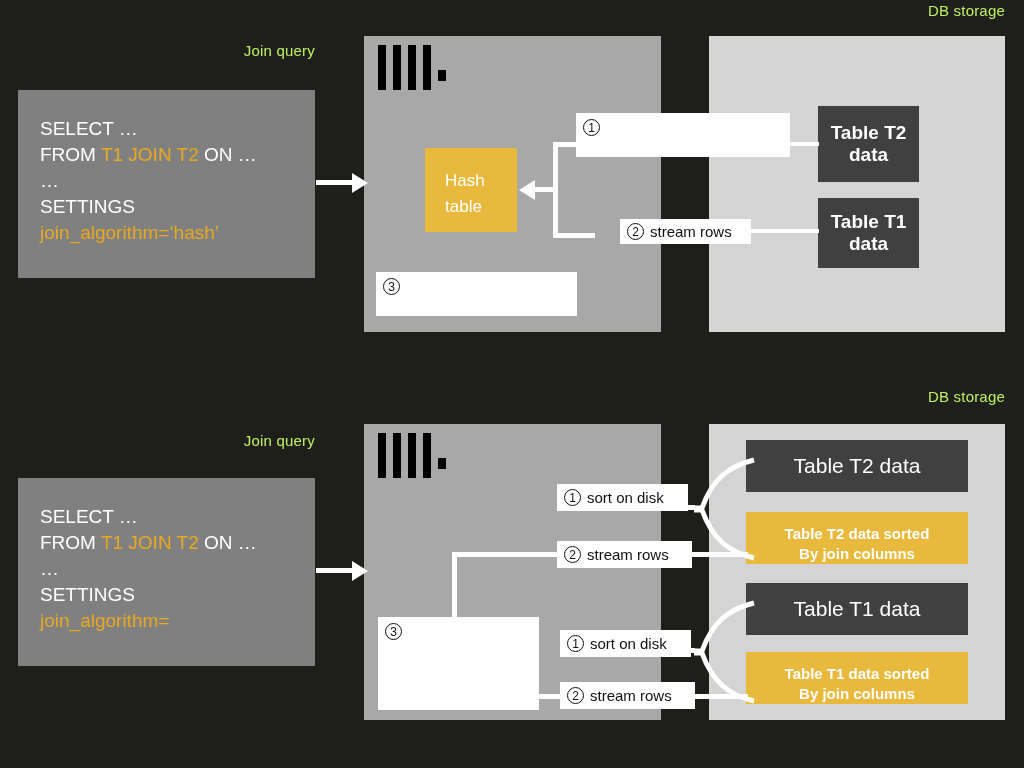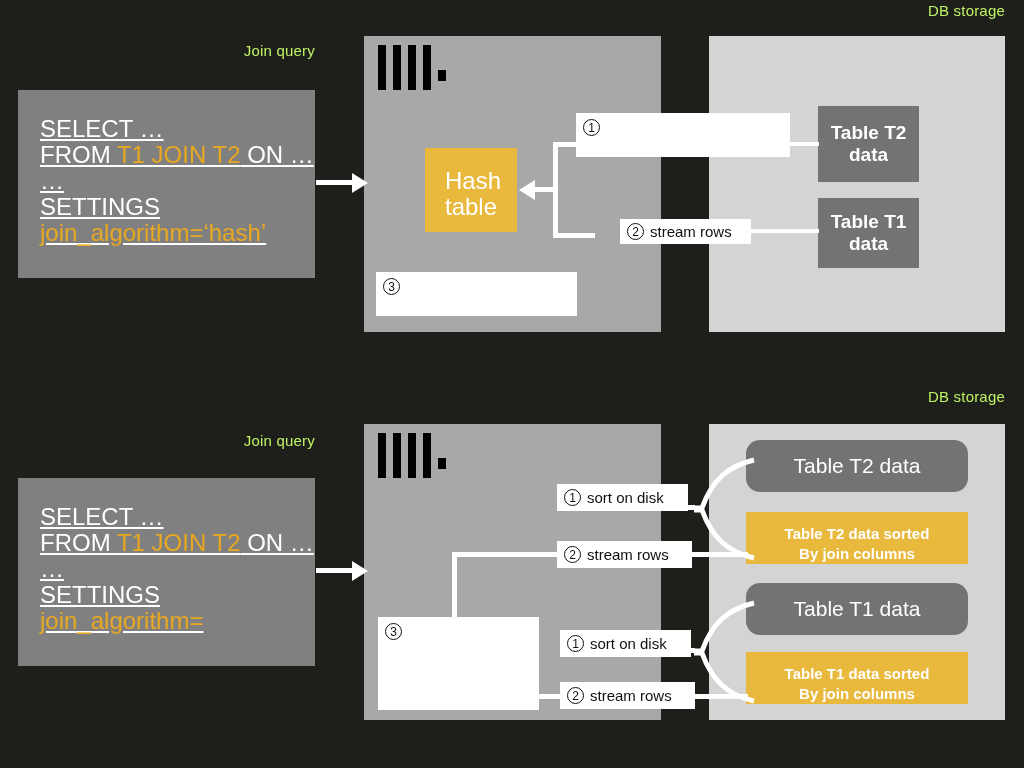--- a/index.html
+++ b/index.html
@@ -23,60 +23,59 @@
     white-space:nowrap;
   }
 
   
   .query-box{
     background:#808080;
     box-sizing:border-box;
     padding:26px 0 0 22px;
   }
   .code{
-    font-size:24px;
+    font-size:19px;
     line-height:26px;
     color:#ffffff;
     white-space:pre;
-    text-decoration:underline;
   }
   .amber{color:#e8a820;}
 
   
   .engine-panel{background:#a8a8a8;}
   .storage-panel{background:#d4d4d4;}
 
   
   .ch-logo{position:absolute;}
   .ch-bar{position:absolute;background:#000000;width:8px;}
   .ch-dot{position:absolute;background:#000000;}
 
   
   .dark-table{
-    background:#737373;
+    background:#404040;
     color:#ffffff;
     font-weight:bold;
     display:flex;align-items:center;justify-content:center;
     text-align:center;
     box-sizing:border-box;
     line-height:22px;
   }
-  .dark-table.plain{font-weight:400;border-radius:14px;}
+  .dark-table.plain{font-weight:400;}
   .yellow-box{
     background:#e8b93c;
     color:#ffffff;
     display:flex;align-items:center;justify-content:center;
     text-align:center;
     box-sizing:border-box;
   }
   .yellow-box.bold{font-weight:bold;justify-content:flex-end;}
   .hash-box{
     background:#e8b93c;
     color:#ffffff;
-    font-size:24px;
+    font-size:17px;
     line-height:26px;
     box-sizing:border-box;
     padding:20px 0 0 20px;
   }
 
   
   .callout{
     background:#ffffff;
     color:#111111;
     font-size:15px;

